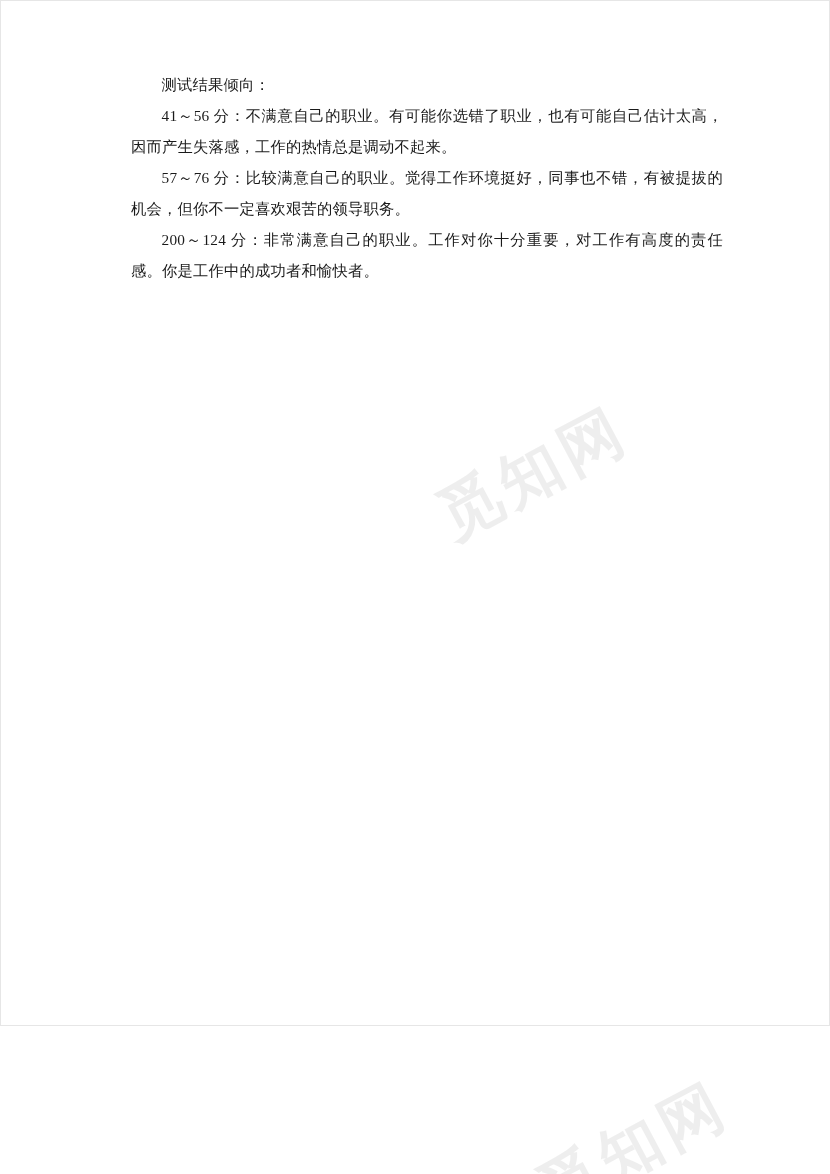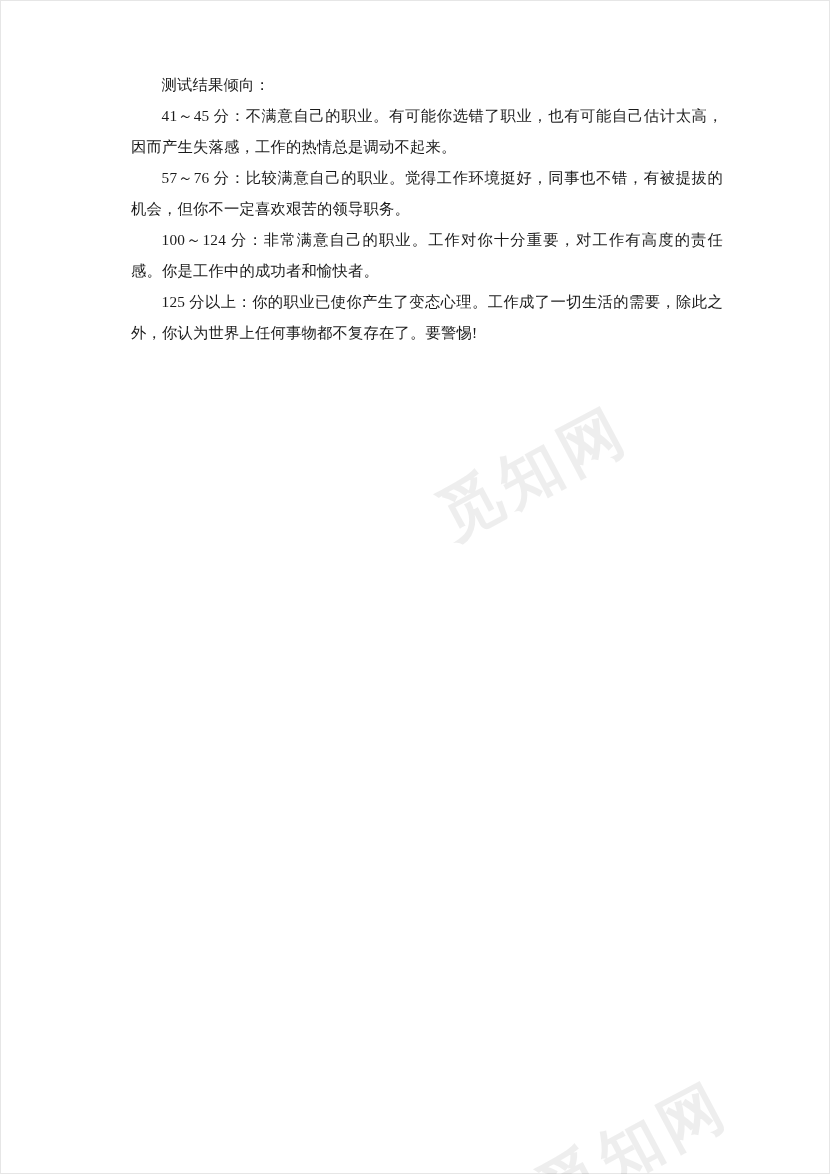--- a/index.html
+++ b/index.html
@@ -13,21 +13,21 @@
     font-family: "Liberation Serif", "DejaVu Serif", serif;
     color: #000000;
     position: relative;
     overflow: hidden;
   }
   .page {
     position: absolute;
     left: 0;
     top: 0;
     width: 830px;
-    height: 1174px;
+    height: 1026px;
     background: #ffffff;
     box-sizing: border-box;
     border: 1px solid #e6e6e6;
   }
   .doc-body {
     position: absolute;
     left: 130px;
     top: 68px;
     width: 592px;
   }
@@ -66,22 +66,21 @@
     font-size: 62px;
   }
 </style>
 </head>
 <body>
 
 <div class="page">
 
   <div class="doc-body">
     <p class="para first">测试结果倾向：</p>
-    <p class="para">41～45 分：不满意自己的职业。有可能你选错了职业，也有可能自己估计太高，因而产生失落感，工作的热情总是调动不起来。</p>
+    <p class="para">41～56 分：不满意自己的职业。有可能你选错了职业，也有可能自己估计太高，因而产生失落感，工作的热情总是调动不起来。</p>
     <p class="para">57～76 分：比较满意自己的职业。觉得工作环境挺好，同事也不错，有被提拔的机会，但你不一定喜欢艰苦的领导职务。</p>
-    <p class="para">100～124 分：非常满意自己的职业。工作对你十分重要，对工作有高度的责任感。你是工作中的成功者和愉快者。</p>
-    <p class="para">125 分以上：你的职业已使你产生了变态心理。工作成了一切生活的需要，除此之外，你认为世界上任何事物都不复存在了。要警惕!</p>
+    <p class="para">200～124 分：非常满意自己的职业。工作对你十分重要，对工作有高度的责任感。你是工作中的成功者和愉快者。</p>
   </div>
 
   <div class="watermark wm-main">觅知网</div>
   <div class="watermark wm-bottom">觅知网</div>
 
 </div>
 
 </body></html>

